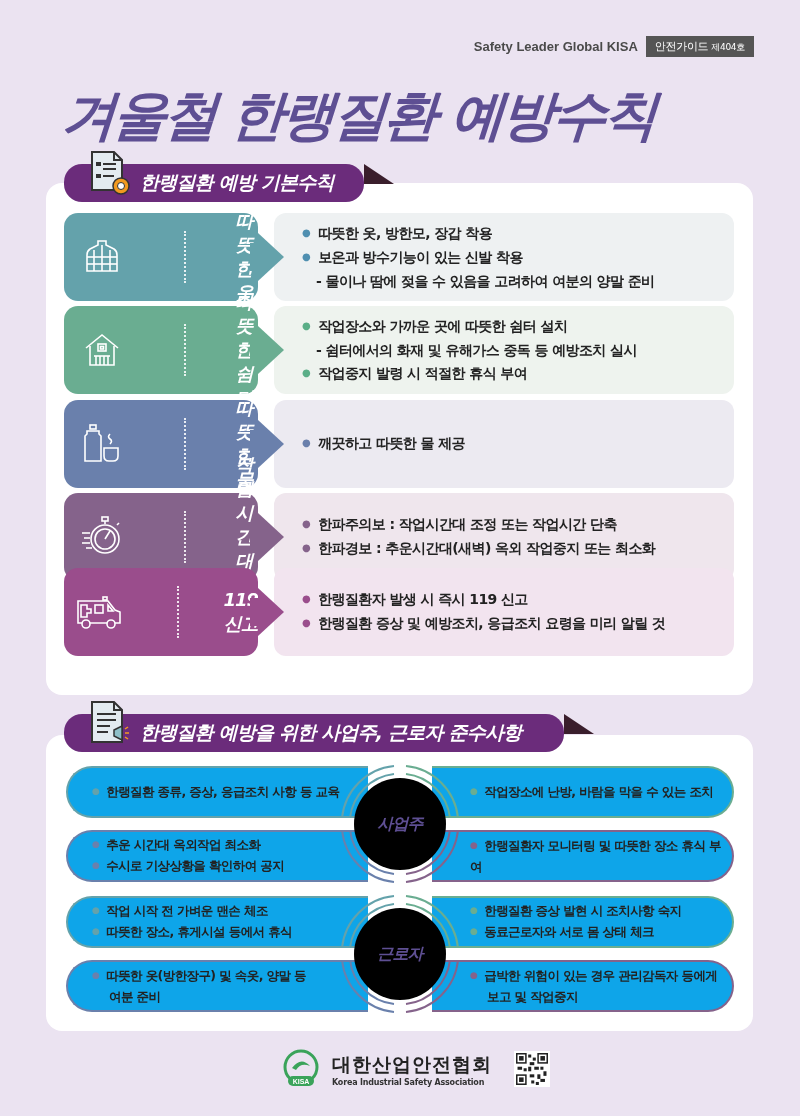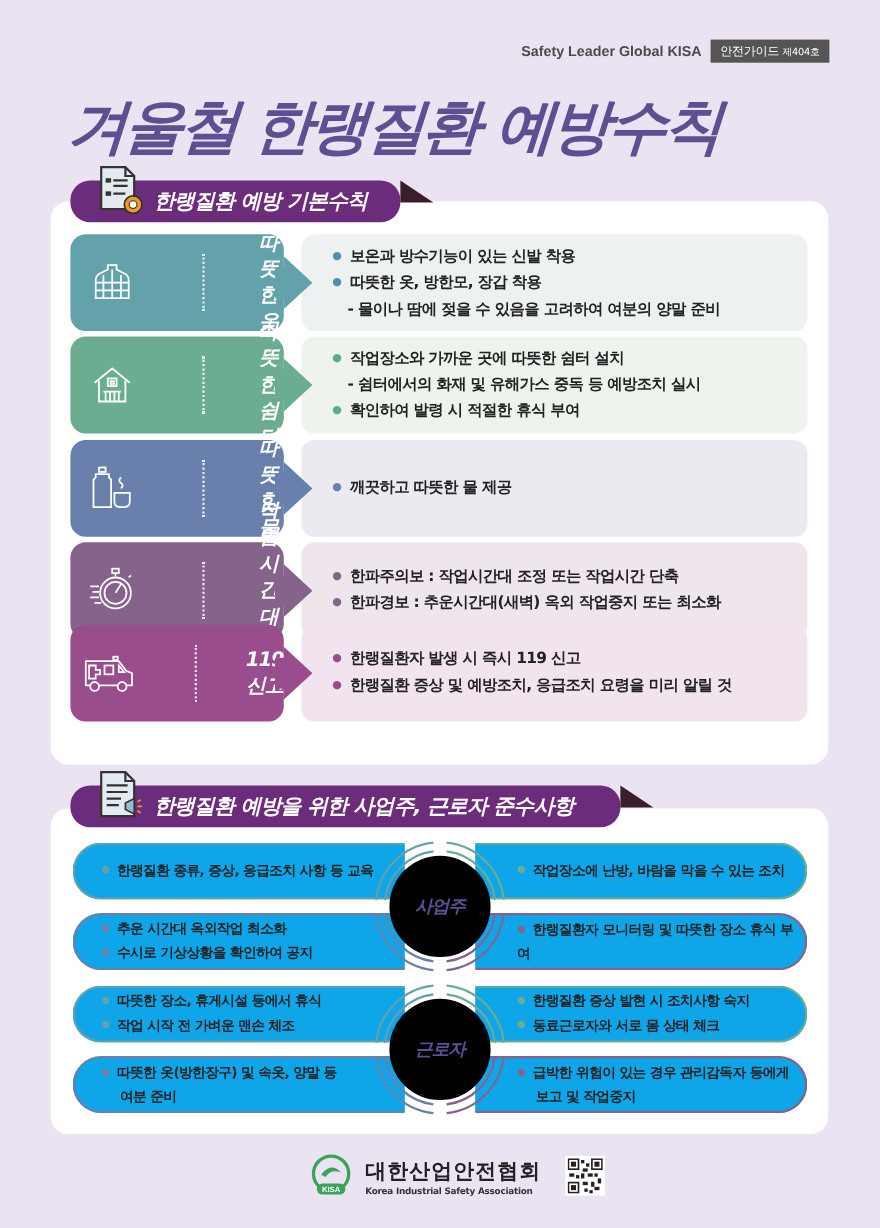--- a/index.html
+++ b/index.html
@@ -130,22 +130,22 @@
             <line x1="5" y1="27" x2="35" y2="27"></line>
             <line x1="12" y1="13" x2="12" y2="34"></line>
             <line x1="28" y1="13" x2="28" y2="34"></line>
           </svg>
         </div>
       <div class="dots"></div>
       <div class="txt"><span>따뜻한</span><br><span>옷</span></div>
     </div>
     <div class="arrow-body" style="background:#64a2ab"></div>
     <div class="desc" style="background:#eef1f2">
+        <div class="b" style="--bc:#4f8fb0">따뜻한 옷, 방한모, 장갑 착용</div>
         <div class="b" style="--bc:#4f8fb0">보온과 방수기능이 있는 신발 착용</div>
-        <div class="b" style="--bc:#4f8fb0">따뜻한 옷, 방한모, 장갑 착용</div>
         <div class="sub" style="">- 물이나 땀에 젖을 수 있음을 고려하여 여분의 양말 준비</div>
       </div>
     <div class="arrow" style="border-left-color:#64a2ab"></div>
   </div>
     <div class="row" style="top: 306px;">
     <div class="lab" style="background:#6aad91">
       <div class="ico">
           <svg width="40" height="40" viewBox="0 0 40 40" fill="none" stroke="#fff" stroke-width="1.6">
             <path d="M4 18 L20 5 L36 18"></path>
             <path d="M8 16 V35 H32 V16"></path>
@@ -158,21 +158,21 @@
             <line x1="12" y1="26" x2="28" y2="26"></line>
           </svg>
         </div>
       <div class="dots"></div>
       <div class="txt"><span>따뜻한</span><br><span>쉼터</span></div>
     </div>
     <div class="arrow-body" style="background:#6aad91"></div>
     <div class="desc" style="background:#eef3ee">
         <div class="b" style="--bc:#5aae87">작업장소와 가까운 곳에 따뜻한 쉼터 설치</div>
         <div class="sub" style="">-  쉼터에서의 화재 및 유해가스 중독 등 예방조치 실시</div>
-        <div class="b" style="--bc:#5aae87">확인하여 발령 시 적절한 휴식 부여</div>
+        <div class="b" style="--bc:#5aae87">작업중지 발령 시 적절한 휴식 부여</div>
       </div>
     <div class="arrow" style="border-left-color:#6aad91"></div>
   </div>
     <div class="row" style="top: 400px;">
     <div class="lab" style="background:#6a80ac">
       <div class="ico">
           <svg width="44" height="44" viewBox="0 0 44 44" fill="none" stroke="#fff" stroke-width="1.6">
             <rect x="10" y="3" width="6" height="4"></rect>
             <path d="M7 9 H19 V12 L21 14 V39 H5 V14 L7 12 Z"></path>
             <path d="M30 12 Q27 15 30 17 Q33 19 30 22"></path>
@@ -279,22 +279,22 @@
     <path d="M68 12 A50 50 0 0 1 112 56" fill="none" stroke="#6aad91" stroke-width="2"></path>
     <path d="M4 68 A58 58 0 0 0 56 120" fill="none" stroke="#6a80ac" stroke-width="2"></path>
     <path d="M12 68 A50 50 0 0 0 56 112" fill="none" stroke="#6a80ac" stroke-width="2"></path>
     <path d="M120 68 A58 58 0 0 1 68 120" fill="none" stroke="#85638b" stroke-width="2"></path>
     <path d="M112 68 A50 50 0 0 1 68 112" fill="none" stroke="#85638b" stroke-width="2"></path>
   </svg>
       <div class="hub" style="left:354px;top:778px">사업주</div>
     </div>
     <div>
       <div class="pill l" style="top:896px;border-color:#64a2ab">
+        <div class="b" style="--bc:#64a2ab">작업 시작 전 가벼운 맨손 체조</div>
         <div class="b" style="--bc:#64a2ab">따뜻한 장소, 휴게시설 등에서 휴식</div>
-        <div class="b" style="--bc:#64a2ab">작업 시작 전 가벼운 맨손 체조</div>
       </div>
       <div class="pill r" style="top:896px;border-color:#6aad91">
         <div class="b" style="--bc:#6aad91">한랭질환 증상 발현 시 조치사항 숙지</div>
         <div class="b" style="--bc:#6aad91">동료근로자와 서로 몸 상태 체크</div>
       </div>
       <div class="pill l" style="top:960px;border-color:#6a80ac">
         <div class="b" style="--bc:#6a80ac">따뜻한 옷(방한장구) 및 속옷, 양말 등</div>
         <div class="cont" style="--bc:#6a80ac">여분 준비</div>
       </div>
       <div class="pill r" style="top:960px;border-color:#85638b">

